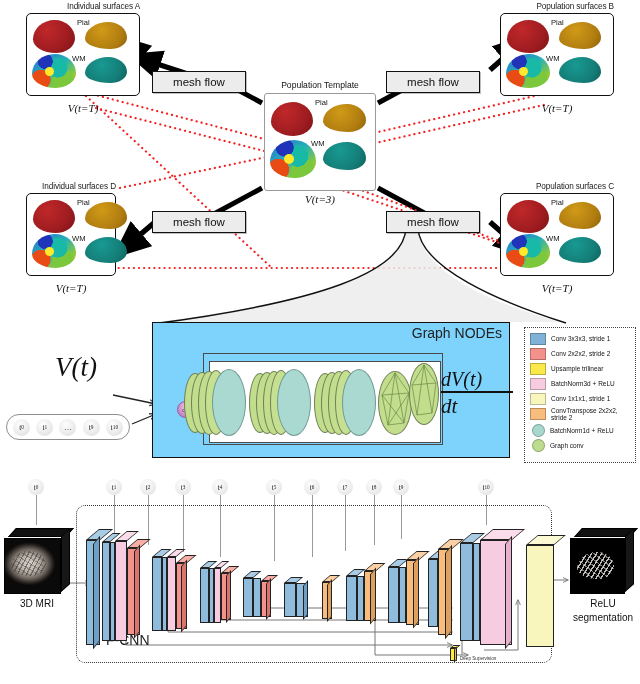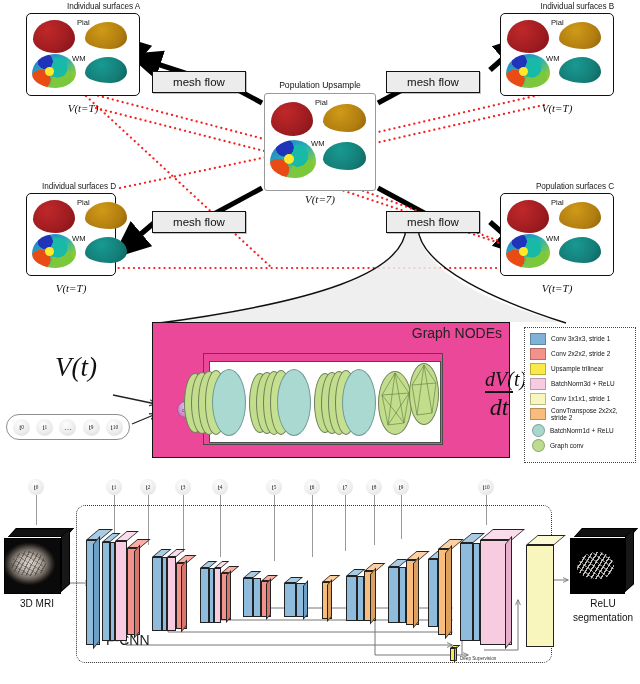--- a/index.html
+++ b/index.html
@@ -62,43 +62,43 @@
     border: 1.4px solid #111;
     font-size: 11.5px; color: #111;
     display: flex; align-items: center; justify-content: center;
     white-space: nowrap;
     box-shadow: 1px 1px 0 rgba(0,0,0,.25);
   }
 
   
   #nodes-panel {
     position: absolute;
-    background: #ec4899;
+    background: #7dd3fc;
     border: 1.6px solid #111;
   }
   #nodes-title {
     position: absolute; right: 7px; top: 2px;
     font-size: 14px; color: #222; white-space: nowrap;
   }
   .inner-frame {
     position: absolute; border: 1.3px solid #4a4a4a; background: transparent;
   }
   .disc-stack { position: absolute; }
   .disc {
     position: absolute; width: 100%; height: 100%;
     border-radius: 50%/50%;
     border: 1px solid #6f7f58;
   }
   .node-formula {
     position: absolute;
     font-family: "Liberation Serif", serif; font-style: italic;
-    color: #111; text-align: center; padding-left: 44px;
+    color: #111; text-align: left;
   }
   .node-formula .num { font-size: 20px; display: block; line-height: 1.05; }
-  .node-formula .den { font-size: 24px; display: block; line-height: 1.15; }
+  .node-formula .den { font-size: 21px; display: block; line-height: 1.15; }
   .node-formula .bar {
     display: block; height: 2px; background: #111; margin: 1px 0;
   }
   #cat-node {
     position: absolute; border-radius: 50%;
     background: radial-gradient(circle at 62% 32%, #f2e0f2 0%, #d8a8d8 38%, #b86ab8 100%);
     border: 1px solid #9a5a9a;
     display: flex; align-items: center; justify-content: center;
     font-size: 5px; color: #4a2a4a;
   }
@@ -309,21 +309,21 @@
         <i style="left:18px; top:53px; width:9px; height:9px; border-radius:50%; background:#ffe92a; border:none;"></i>
       </div>
       <div class="brain">
         <i style="left:58px; top:43px; width:42px; height:26px; background:radial-gradient(circle at 40% 30%, #189a92 0%, #147e78 60%, #0e5f5b 100%); border-radius:56% 44% 40% 60% / 62% 58% 42% 38%;"></i>
       </div>
     </div>
     <div class="surf-caption" style="bottom:-2px;">V(t=T)</div>
   </div>
 
   <div class="surf-panel" style="left:500px; top:2px; width:114px; height:110px;">
-    <div class="surf-title">Individual surfaces B</div>
+    <div class="surf-title">Population surfaces B</div>
     <div class="surf-box">
       <div class="lbl-pial" style="left:50px; top:4px;">Pial</div>
       <div class="lbl-wm" style="left:45px; top:40px;">WM</div>
       <div class="brain">
         <i style="left:6px; top:6px; width:42px; height:33px; background:radial-gradient(circle at 35% 30%, #c0282a 0%, #9e1c20 60%, #7a1216 100%);"></i>
       </div>
       <div class="brain">
         <i style="left:58px; top:8px; width:42px; height:27px; background:radial-gradient(circle at 40% 30%, #d09a17 0%, #b07c10 65%, #8a5f0a 100%); border-radius:56% 44% 40% 60% / 62% 58% 42% 38%;"></i>
       </div>
       <div class="brain">
@@ -389,21 +389,21 @@
            linear-gradient(145deg, #2a6fd0 0%, #25b0b8 45%, #8ac93a 75%, #e8a21a 100%);"></i>
         <i style="left:18px; top:53px; width:9px; height:9px; border-radius:50%; background:#ffe92a; border:none;"></i>
       </div>
       <div class="brain">
         <i style="left:58px; top:43px; width:42px; height:26px; background:radial-gradient(circle at 40% 30%, #189a92 0%, #147e78 60%, #0e5f5b 100%); border-radius:56% 44% 40% 60% / 62% 58% 42% 38%;"></i>
       </div>
     </div>
     <div class="surf-caption" style="bottom:-2px;">V(t=T)</div>
   </div>
 
-  <div class="tmpl-title" style="left:250px; top:80px; width:140px;">Population Upsample</div>
+  <div class="tmpl-title" style="left:250px; top:80px; width:140px;">Population Template</div>
   <div class="tmpl-box" style="left:264px; top:93px; width:112px; height:98px;">
     <div class="lbl-pial" style="left:50px; top:4px;">Pial</div>
     <div class="lbl-wm" style="left:46px; top:45px;">WM</div>
     <div class="brain">
       <i style="left:6px; top:8px; width:42px; height:34px; background:radial-gradient(circle at 35% 30%, #c0282a 0%, #9e1c20 60%, #7a1216 100%);"></i>
     </div>
     <div class="brain">
       <i style="left:58px; top:10px; width:43px; height:28px; background:radial-gradient(circle at 40% 30%, #d09a17 0%, #b07c10 65%, #8a5f0a 100%); border-radius:56% 44% 40% 60% / 62% 58% 42% 38%;"></i>
     </div>
     <div class="brain">
@@ -412,21 +412,21 @@
          radial-gradient(circle at 60% 42%, #19b9a8 0%, #19b9a8 30%, transparent 31%),
          radial-gradient(circle at 18% 78%, #e84c14 0%, #e84c14 22%, transparent 23%),
          radial-gradient(circle at 72% 80%, #7bc83c 0%, #7bc83c 26%, transparent 27%),
          linear-gradient(145deg, #2a6fd0 0%, #25b0b8 45%, #8ac93a 75%, #e8a21a 100%);"></i>
       <i style="left:19px; top:60px; width:10px; height:10px; border-radius:50%; background:#ffe92a; border:none;"></i>
     </div>
     <div class="brain">
       <i style="left:58px; top:48px; width:43px; height:28px; background:radial-gradient(circle at 40% 30%, #189a92 0%, #147e78 60%, #0e5f5b 100%); border-radius:56% 44% 40% 60% / 62% 58% 42% 38%;"></i>
     </div>
   </div>
-  <div class="surf-caption" style="left:264px; top:193px; width:112px; bottom:auto;">V(t=7)</div>
+  <div class="surf-caption" style="left:264px; top:193px; width:112px; bottom:auto;">V(t=3)</div>
 
   <div class="meshflow" style="left:152px; top:71px; width:94px; height:22px;">mesh flow</div>
   <div class="meshflow" style="left:386px; top:71px; width:94px; height:22px;">mesh flow</div>
   <div class="meshflow" style="left:152px; top:211px; width:94px; height:22px;">mesh flow</div>
   <div class="meshflow" style="left:386px; top:211px; width:94px; height:22px;">mesh flow</div>
 
   <div id="vt-label" style="left:55px; top:352px;">V(t)</div>
 
   <div id="t-capsule" style="left:6px; top:414px; width:124px; height:26px;">
     <div class="tbubble">t<sub>0</sub></div>

